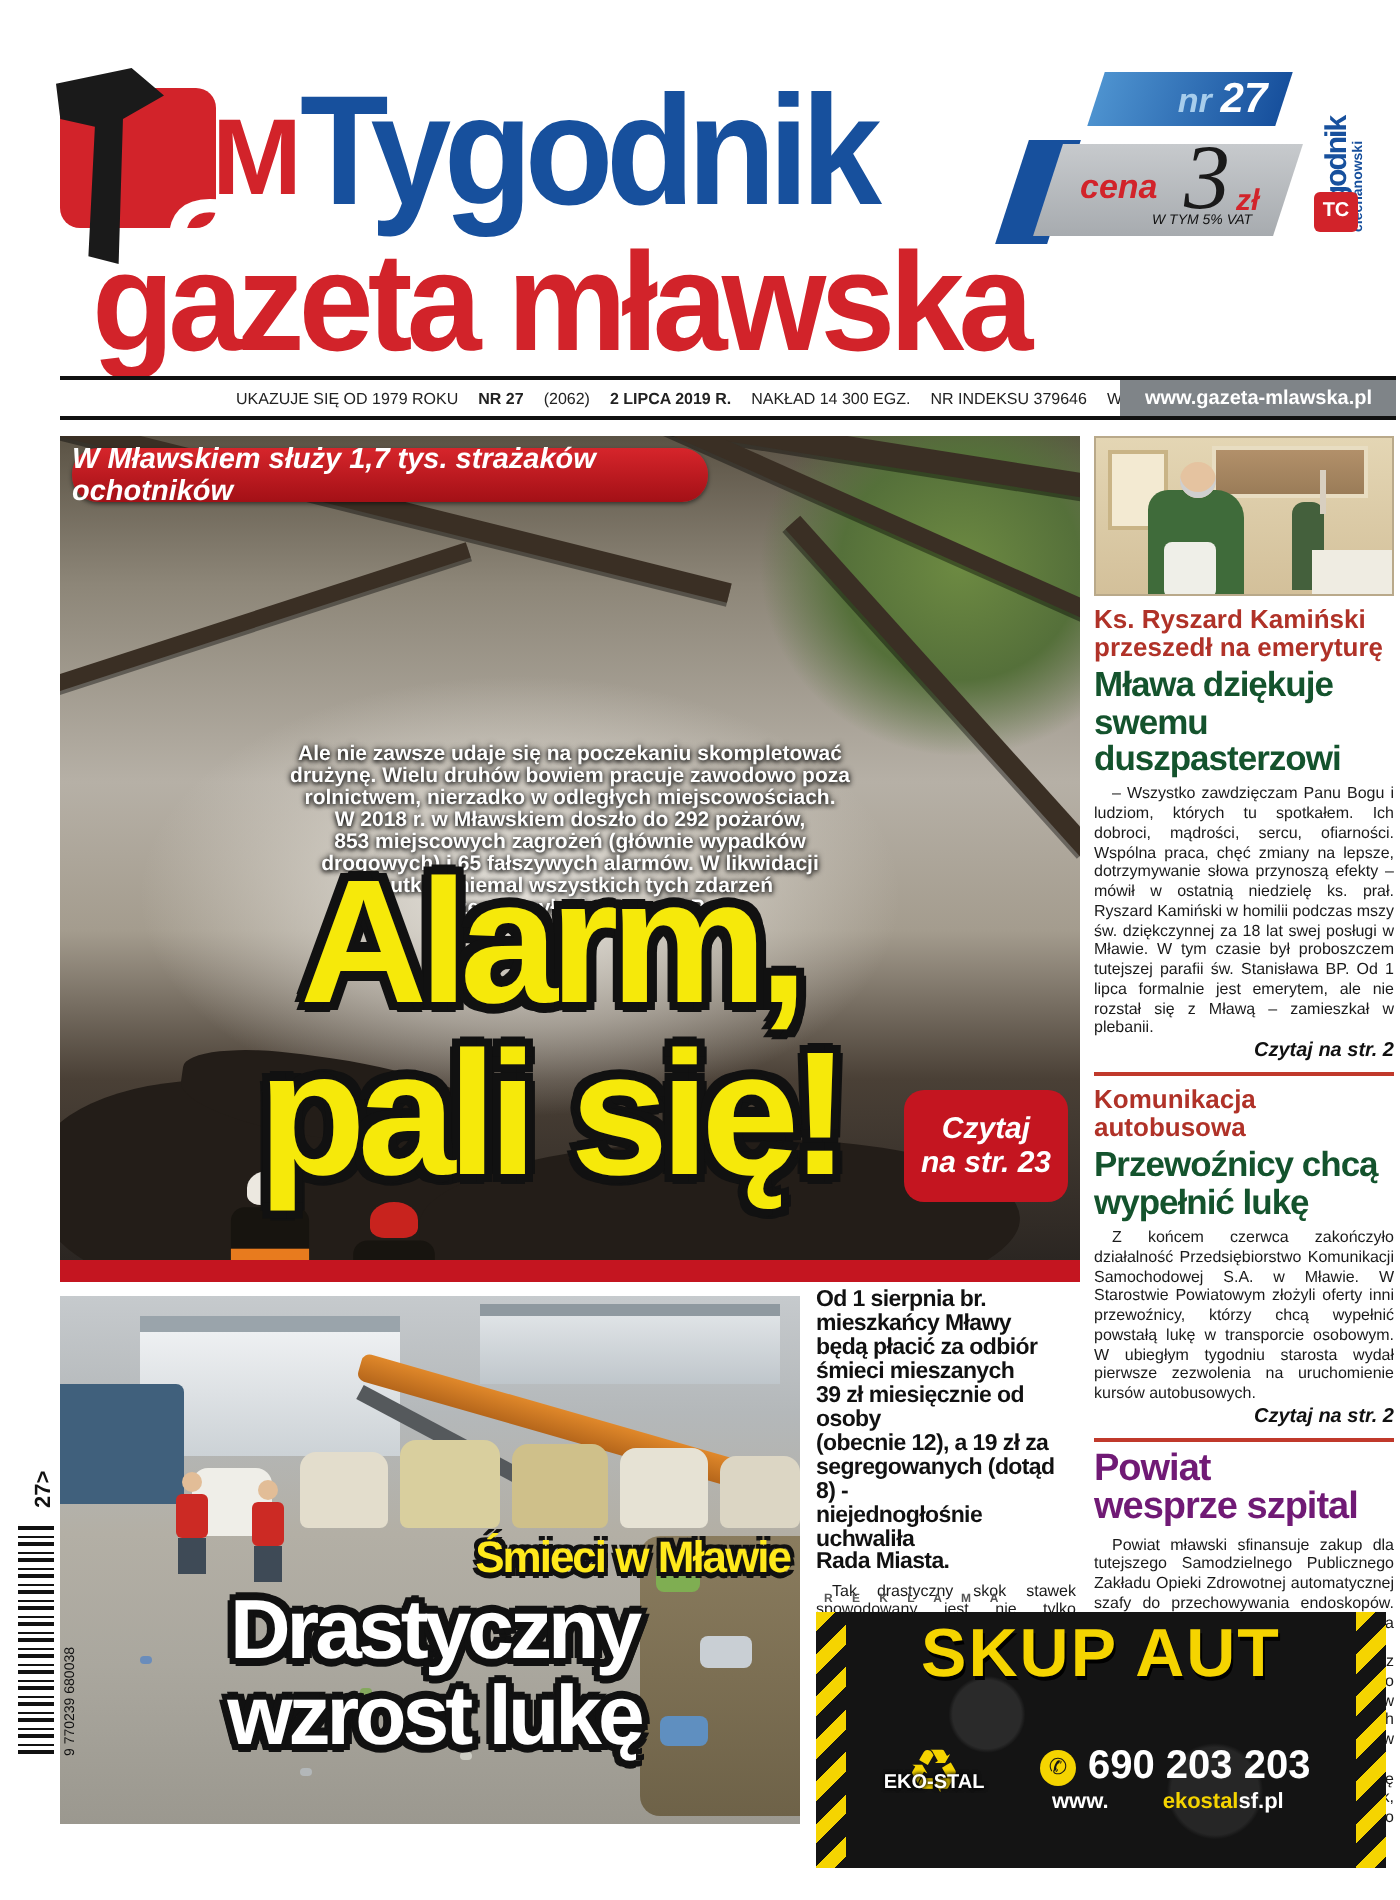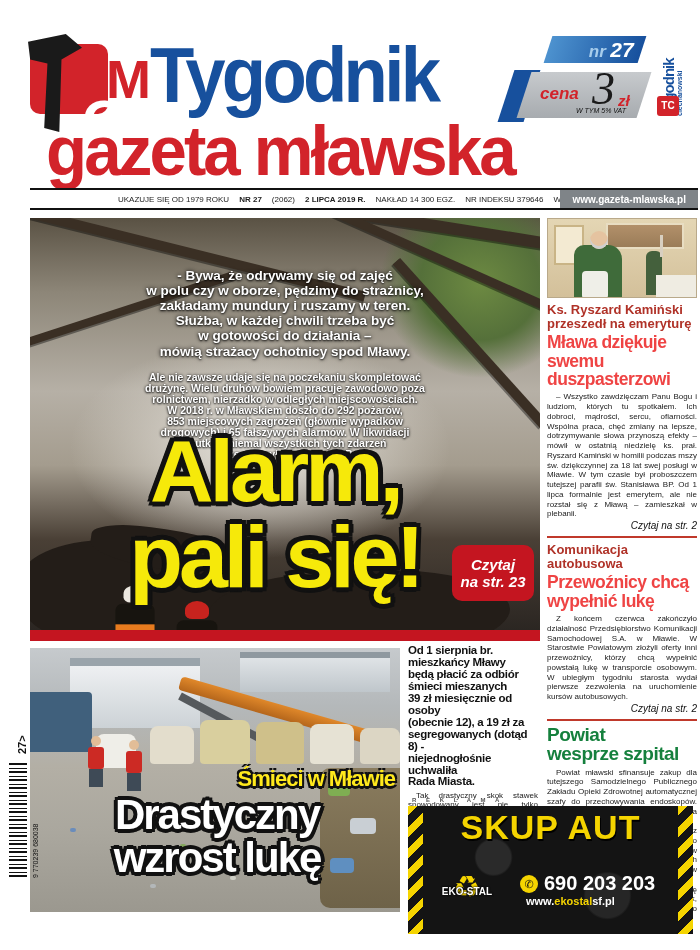--- a/index.html
+++ b/index.html
@@ -86,25 +86,25 @@
   .priest-photo { position:relative; width:150px; height:80px; background:linear-gradient(180deg,#e4d6b4,#d3c09a); overflow:hidden; border:1px solid #b9a98a; }
   .priest-photo .window { position:absolute; left:6px; top:6px; width:30px; height:40px; background:#f3ead2; border:2px solid #c9b globalization; border:2px solid #c9b astonishing; border:2px solid #c9b486; }
   .priest-photo .fresco { position:absolute; left:58px; top:4px; width:78px; height:26px; background:linear-gradient(180deg,#b2906a,#9a7c58); border:2px solid #e8ddc2; }
   .priest-photo .priest-body { position:absolute; left:26px; top:26px; width:48px; height:56px; background:#3f6b3a; border-radius:10px 14px 0 0; }
   .priest-photo .priest-head { position:absolute; left:42px; top:12px; width:18px; height:18px; border-radius:50%; background:#e5c3a0; box-shadow:0 -3px 0 #cfcfcf inset; }
   .priest-photo .alb { position:absolute; left:34px; top:52px; width:26px; height:28px; background:#efefe8; border-radius:4px; }
   .priest-photo .figure2 { position:absolute; left:98px; top:32px; width:16px; height:44px; background:#44603c; border-radius:6px 6px 0 0; }
   .priest-photo .altar { position:absolute; right:0; top:56px; width:40px; height:24px; background:#efece2; }
   .priest-photo .candle { position:absolute; left:112px; top:16px; width:3px; height:22px; background:#d8cfc0; }
   .kicker-red { color:#b03228; font-size:13px; font-weight:bold; line-height:1.05; margin-top:5px; }
-  .head-blue { color:#ef4444; font-size:17.5px; font-weight:bold; line-height:1.05; letter-spacing:-.5px; margin-top:3px; }
-  .head-red2 { color:#15803d; font-size:19px; font-weight:bold; line-height:1.02; letter-spacing:-.5px; }
+  .head-blue { color:#14532d; font-size:17.5px; font-weight:bold; line-height:1.05; letter-spacing:-.5px; margin-top:3px; }
+  .head-red2 { color:#701a75; font-size:19px; font-weight:bold; line-height:1.02; letter-spacing:-.5px; }
   .col-body { font-size:8px; line-height:1.22; color:#1a1a1a; text-align:justify; margin-top:4px; }
   .col-body p { text-indent:9px; }
-  .read-more { font-size:10px; font-weight:normal; font-style:italic; color:#111; text-align:right; margin-top:1px; }
+  .read-more { font-size:10px; font-weight:bold; font-style:italic; color:#111; text-align:right; margin-top:1px; }
   .red-hr { border:none; border-top:2px solid #c0392b; margin:5px 0 4px 0; }
   .byline { font-weight:bold;font-family:Liberation Mono, monospace; }
 
   
   .trash { position:absolute; left:30px; top:648px; width:370px; height:264px; overflow:hidden;
       background:linear-gradient(180deg,#c6cacd 0%,#b4b8ba 22%,#b3afa5 45%,#aaa79e 70%,#9b988f 100%); }
   .trash .bldg { position:absolute; left:40px; top:10px; width:130px; height:70px; background:linear-gradient(180deg,#eef0f2,#ccd2d6); border-top:8px solid #9aa4ab; }
   .trash .bldg2 { position:absolute; left:210px; top:4px; width:150px; height:40px; background:linear-gradient(180deg,#dfe3e6,#bfc6cb); border-top:6px solid #8f99a0; }
   .trash .bin { position:absolute; left:-8px; top:44px; width:70px; height:60px; background:#40607c; border-radius:4px; }
   .trash .conveyor { position:absolute; left:150px; top:28px; width:230px; height:14px; background:linear-gradient(180deg,#e0882a,#b5661b); transform:rotate(16deg); transform-origin:left center; border-radius:4px; }
@@ -159,21 +159,21 @@
   .ad-line1 { position:absolute; left:20px; top:2px; width:245px; text-align:center; color:#f5d400; font-size:34px; font-weight:bold; letter-spacing:1px;
       text-shadow:1px 2px 0 #000; }
   .ad-line2 { position:absolute; left:20px; top:40px; width:245px; text-align:center; color:#fff; font-size:21px; font-weight:bold; letter-spacing:1px; }
   .ad-ekostal { position:absolute; left:24px; top:66px; width:70px; text-align:center; }
   .ad-ekostal .recycle { color:#f5d400; font-size:30px; line-height:1; }
   .ad-ekostal .name { position:absolute; left:0; top:14px; width:100%; color:#fff; font-size:10px; font-weight:bold; text-shadow:0 0 2px #000,0 0 2px #000; }
   .ad-phone-row { position:absolute; left:112px; top:66px; display:flex; align-items:center; gap:6px; }
   .ad-phone-icon { width:18px; height:18px; border-radius:50%; background:#f5d400; color:#141414; font-size:11px; line-height:18px; text-align:center; }
   .ad-phone-num { color:#fff; font-size:20px; font-weight:bold; letter-spacing:0; }
   .ad-web { position:absolute; left:118px; top:89px; width:160px; font-size:11px; font-weight:bold; color:#fff; }
-  .ad-web .y { color:#f5d400; }
+  .ad-web .y { color:#f5d400;margin-left:27px; }
 </style>
 </head>
 <body>
 
 <div class="page">
 
   <div>
     <div class="logo-box">
       <span class="logo-g">G</span>
     </div>
@@ -229,26 +229,21 @@
           <div class="stripe"></div>
           <div class="helmet"></div>
         </div>
     </div>
     <div class="fireman fm2">
       <div class="body">
           <div class="helmet"></div>
         </div>
     </div>
   </div>
-  <div class="fire-intro prelines">- Bywa, że odrywamy się od zajęć
-w polu czy w oborze, pędzimy do strażnicy,
-zakładamy mundury i ruszamy w teren.
-Służba, w każdej chwili trzeba być
-w gotowości do działania –
-mówią strażacy ochotnicy spod Mławy.</div>
+  <div class="fire-kicker">W Mławskiem służy 1,7 tys. strażaków ochotników</div>
   <div class="fire-intro2 prelines">Ale nie zawsze udaje się na poczekaniu skompletować
 drużynę. Wielu druhów bowiem pracuje zawodowo poza
 rolnictwem, nierzadko w odległych miejscowościach.
 W 2018 r. w Mławskiem doszło do 292 pożarów,
 853 miejscowych zagrożeń (głównie wypadków
 drogowych) i 65 fałszywych alarmów. W likwidacji
 skutków niemal wszystkich tych zdarzeń
 uczestniczyły drużyny OSP.</div>
   <div class="fire-headline prelines">Alarm,
 pali się!</div>

